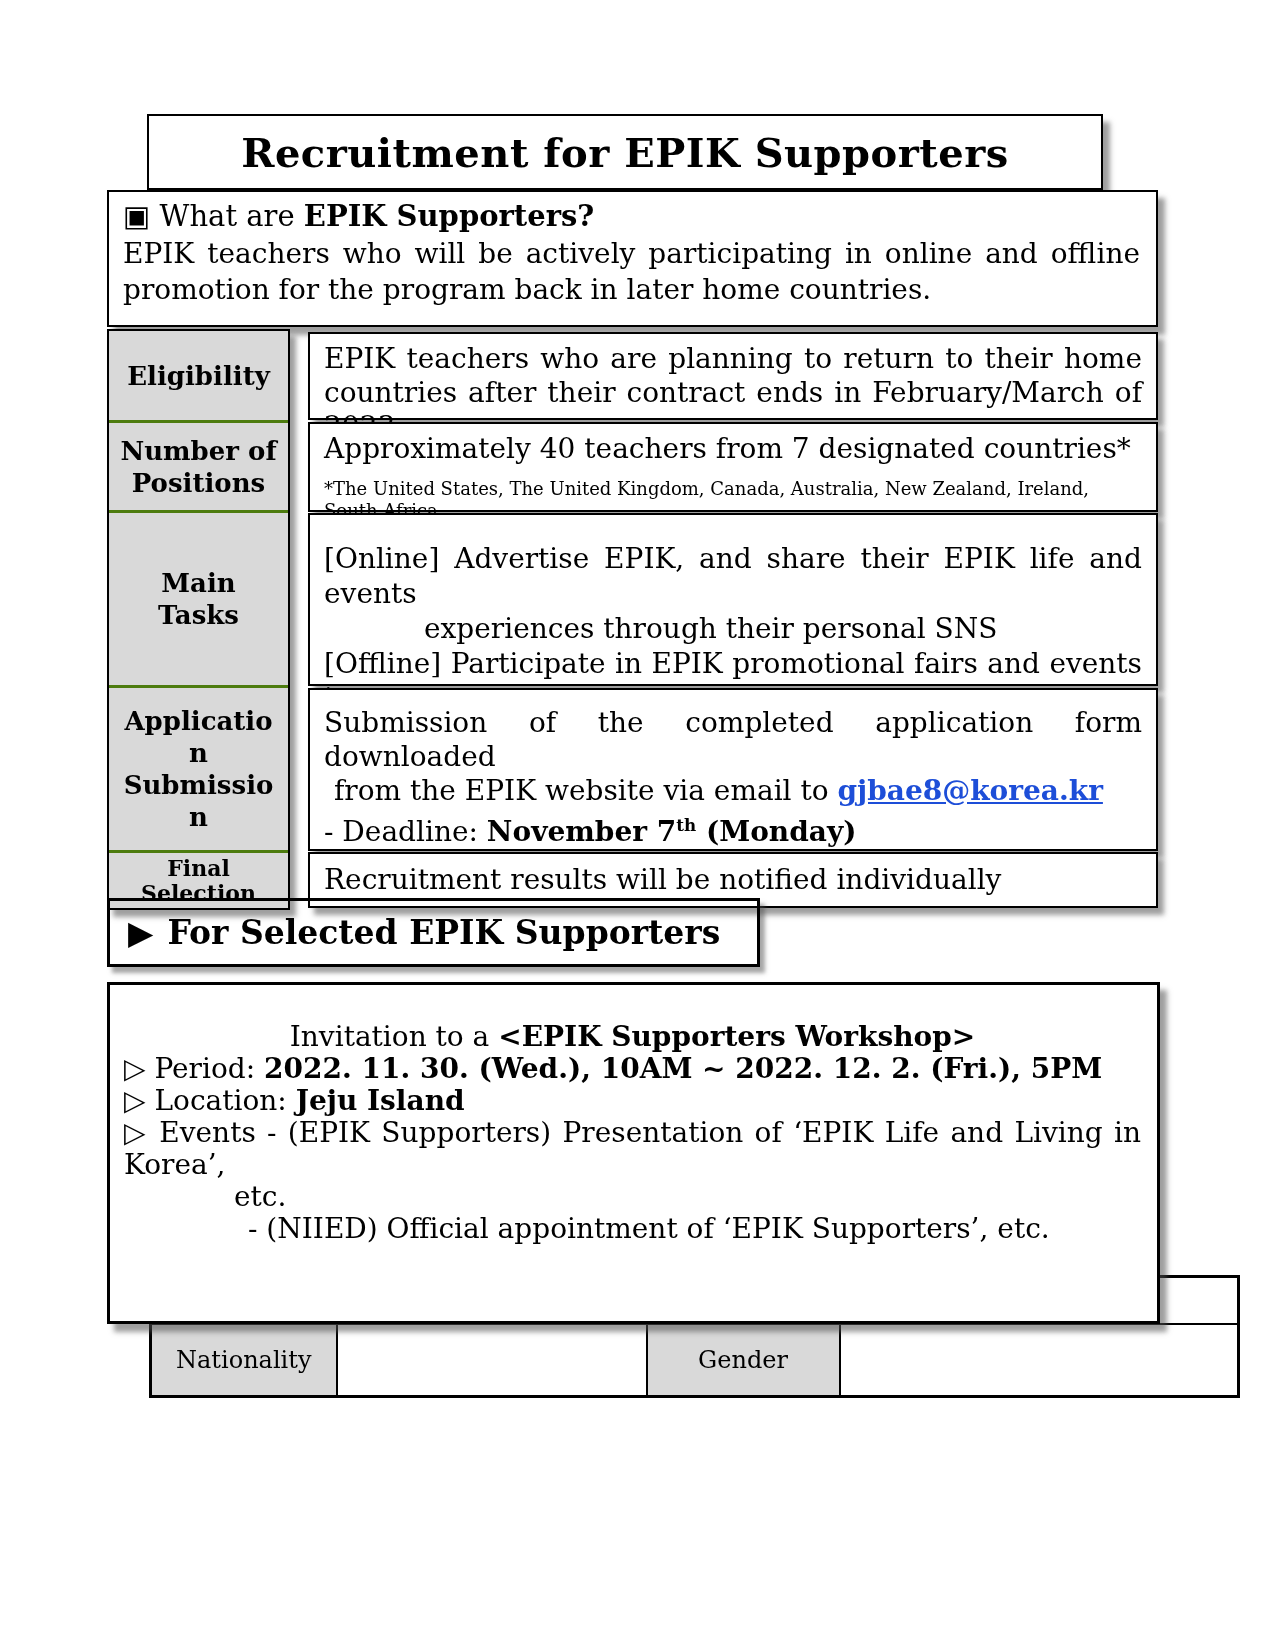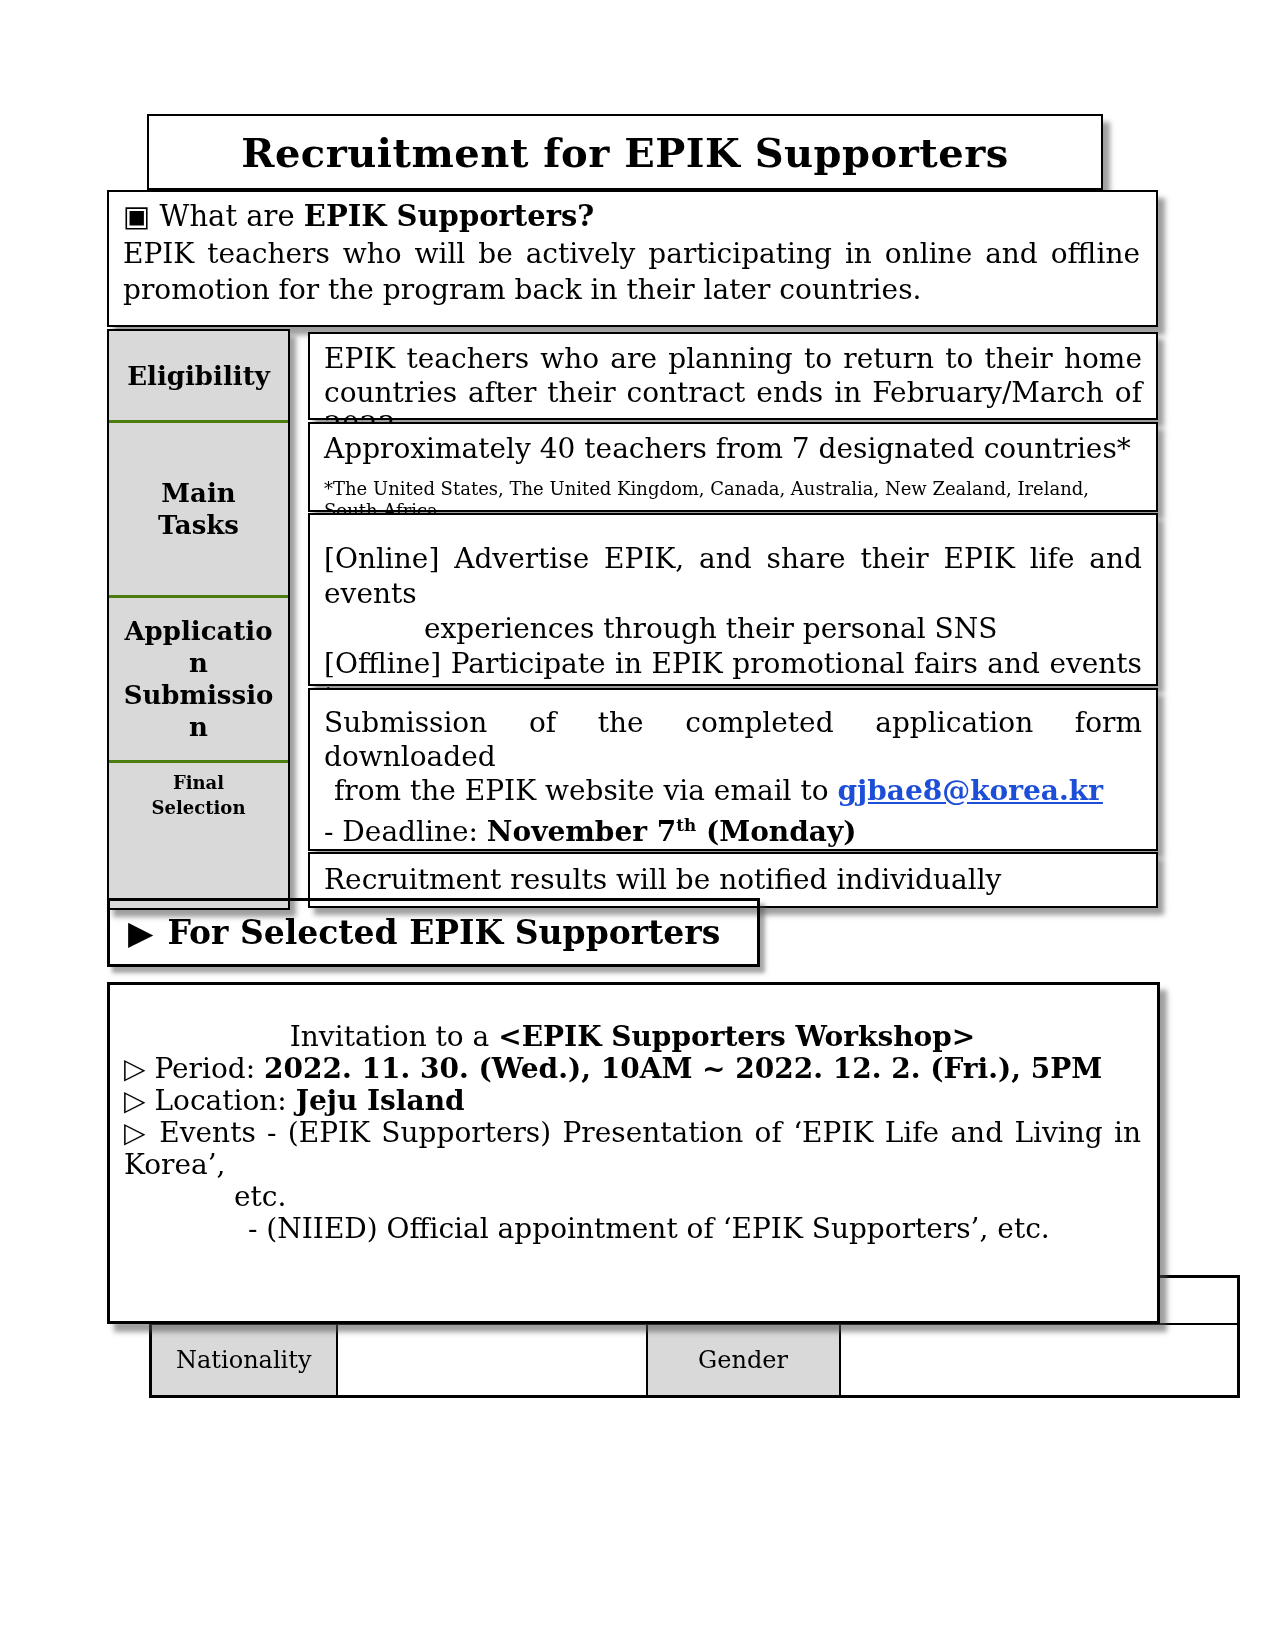--- a/index.html
+++ b/index.html
@@ -19,21 +19,21 @@
   #intro-box .h b{font-weight:bold;}
   #intro-box .p{font-size:28px;line-height:33px;margin-top:3px;}
 
   
   #label-col{left:107px;top:329px;width:183px;height:581px;background:#d9d9d9;
              border:2px solid #000;box-shadow:6px 7px 5px rgba(80,80,80,.55);}
   .lcell{display:flex;align-items:center;justify-content:center;text-align:center;
          font-weight:bold;font-size:26px;line-height:32px;white-space:pre-line;box-sizing:border-box;}
   .lcell.bb{border-bottom:3px solid #4d7c0f;}
   #lcell-1{height:92px;} #lcell-2{height:90px;} #lcell-3{height:175px;} #lcell-4{height:165px;}
-  #lcell-5{height:64px;font-size:18px;line-height:25px;}
+  #lcell-5{height:55px;font-size:22px;line-height:25px;}
 
   
   .cbox{left:308px;width:850px;background:#fff;border:2px solid #000;
         box-shadow:6px 7px 5px rgba(80,80,80,.55);font-size:28px;line-height:34px;}
   #cbox-1{top:332px;height:88px;padding:8px 14px 0;}
   #cbox-2{top:422px;height:90px;padding:8px 14px 0;}
   #cbox-2 .small{font-size:18px;line-height:22px;margin-top:12px;}
   #cbox-3{top:513px;height:173px;padding:26px 14px 0;line-height:35px;}
   #cbox-3 .ind{margin-left:100px;}
   #cbox-4{top:688px;height:163px;padding:16px 14px 0;}
@@ -69,25 +69,27 @@
 
 <div id="page">
 
   <div id="title-box" class="abs box">
     <span class="t">Recruitment for EPIK Supporters</span>
   </div>
 
   <div id="intro-box" class="abs box">
     <div class="h"><span>▣</span><span> What are </span><b>EPIK Supporters?</b></div>
     <div class="p jl">EPIK teachers who will be actively participating in online and offline</div>
-    <div class="p">promotion for the program back in their later countries.</div>
+    <div class="p">promotion for the program back in later home countries.</div>
   </div>
 
   <div id="label-col" class="abs">
     <div id="lcell-1" class="lcell bb">Eligibility</div>
+    <div id="lcell-2" class="lcell bb">Number of
+Positions</div>
     <div id="lcell-3" class="lcell bb">Main
 Tasks</div>
     <div id="lcell-4" class="lcell bb">Applicatio
 n
 Submissio
 n</div>
     <div id="lcell-5" class="lcell">Final
 Selection</div>
   </div>
 

